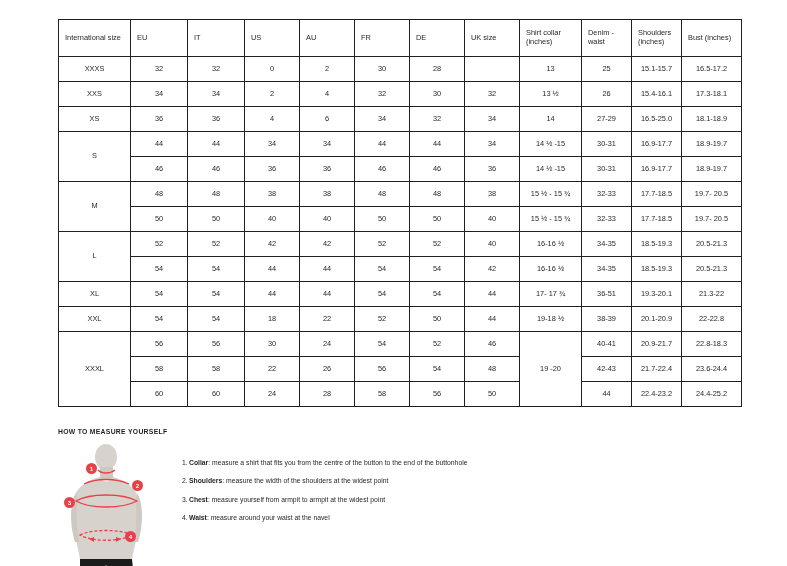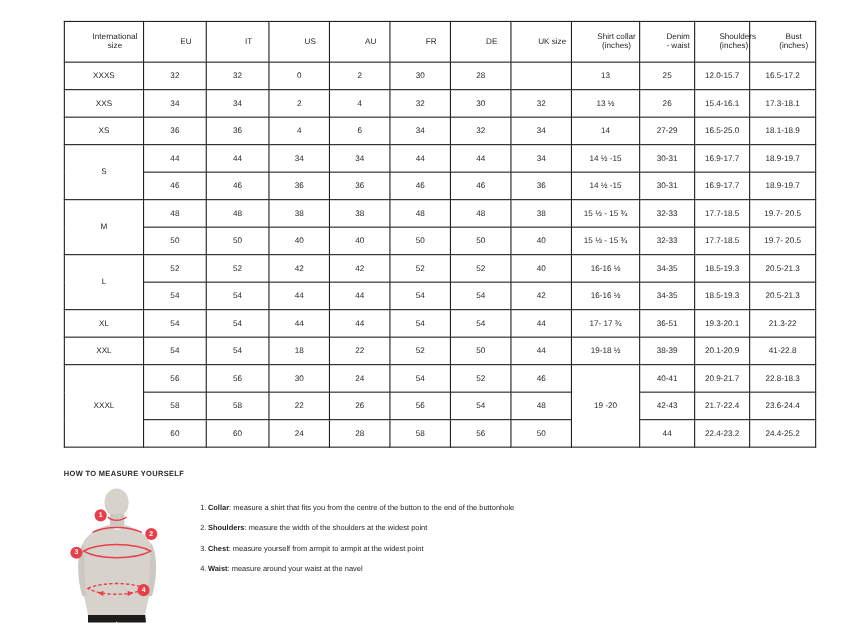--- a/index.html
+++ b/index.html
@@ -43,22 +43,22 @@
     height: 24px;
     padding: 0 2px;
     line-height: 1.15;
     color: #231f20;
   }
   table.size-table thead th {
     height: 36px;
     font-size: 7.4px;
   }
   thead th.th-left {
-    text-align: center;
-    padding-left: 22px;
+    text-align: left;
+    padding-left: 6px;
   }
   td.intl-cell {
     font-size: 7.4px;
   }
 
   
   col.c-intl   { width: 72px; }
   col.c-eu     { width: 57px; }
   col.c-it     { width: 57px; }
   col.c-us     { width: 55px; }
@@ -175,21 +175,21 @@
             <td class="intl-cell">XXXS</td>
             <td>32</td>
             <td>32</td>
             <td>0</td>
             <td>2</td>
             <td>30</td>
             <td>28</td>
             <td></td>
             <td>13</td>
             <td>25</td>
-            <td>12.0-15.7</td>
+            <td>15.1-15.7</td>
             <td>16.5-17.2</td>
           </tr>
           <tr>
             <td class="intl-cell">XXS</td>
             <td>34</td>
             <td>34</td>
             <td>2</td>
             <td>4</td>
             <td>32</td>
             <td>30</td>
@@ -313,21 +313,21 @@
             <td>54</td>
             <td>54</td>
             <td>18</td>
             <td>22</td>
             <td>52</td>
             <td>50</td>
             <td>44</td>
             <td>19-18 ½</td>
             <td>38-39</td>
             <td>20.1-20.9</td>
-            <td>41-22.8</td>
+            <td>22-22.8</td>
           </tr>
           <tr>
             <td class="intl-cell" rowspan="3">XXXL</td>
             <td>56</td>
             <td>56</td>
             <td>30</td>
             <td>24</td>
             <td>54</td>
             <td>52</td>
             <td>46</td>

